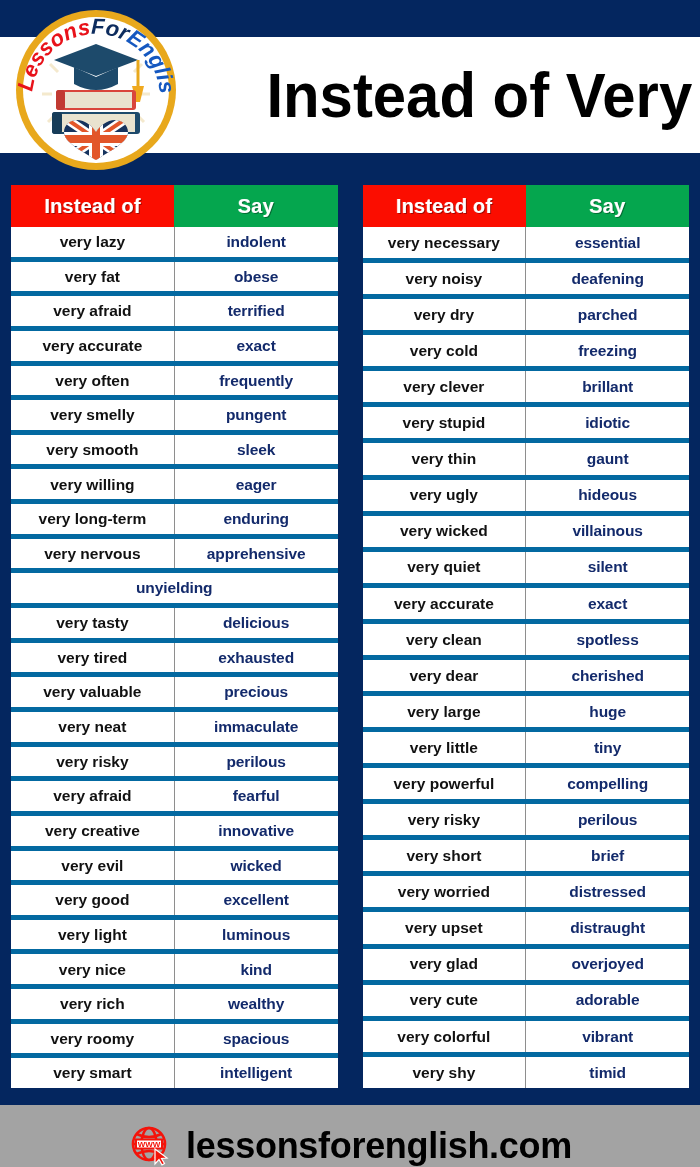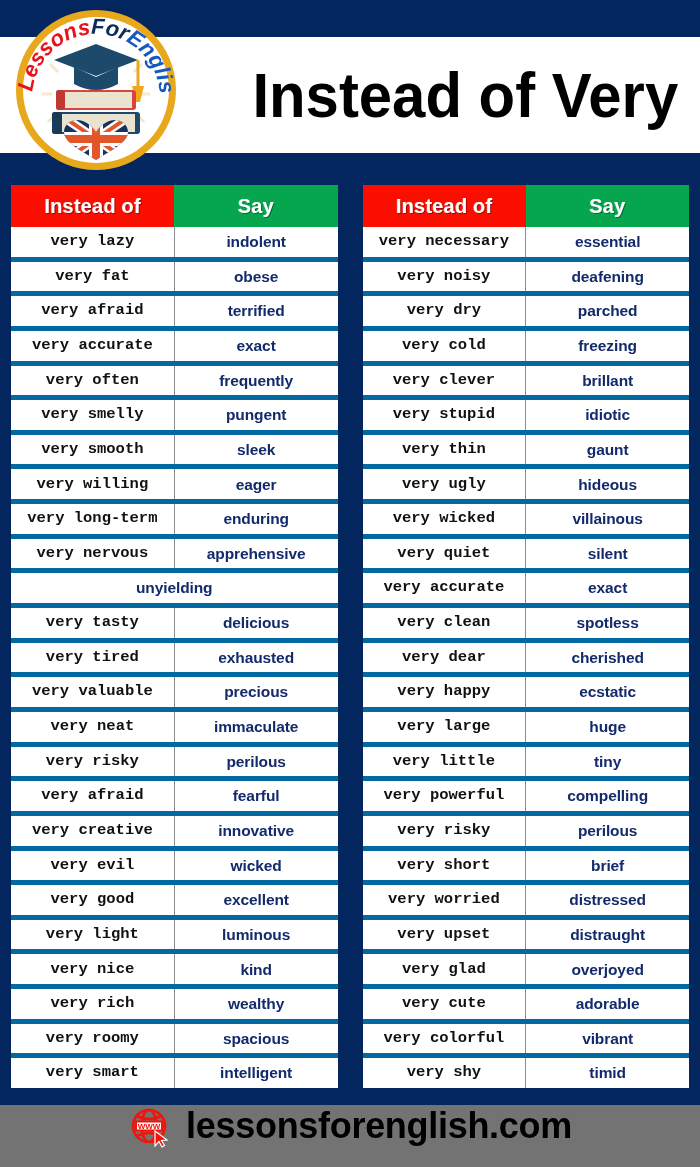--- a/index.html
+++ b/index.html
@@ -19,21 +19,21 @@
   }
   .title-band {
     position:absolute;
     left:0; right:0;
     top:37px;
     height:116px;
     background:#ffffff;
     display:flex;
     align-items:center;
     justify-content:flex-end;
-    padding-right:22px;
+    padding-right:8px;
   }
   .title-text {
     font-family:"Liberation Sans Narrow","Liberation Sans", sans-serif;
     font-size:63px;
     font-weight:bold;
     color:#000000;
     letter-spacing:0px;
     white-space:nowrap;
     transform:scaleX(0.95);
     transform-origin:right center;
@@ -103,39 +103,39 @@
     justify-content:center;
     font-size:15.5px;
     line-height:1;
     white-space:nowrap;
     overflow:hidden;
   }
   .cell.left {
     color:#111111;
     font-weight:600;
     border-right:1px solid #8e8e8e;
-    font-family:Liberation Mono, monospace;
+    font-family:Liberation Sans, sans-serif;
   }
   .cell.right {
     color:#132a6b;
     font-weight:bold;
     font-family:"Liberation Sans", sans-serif;
     letter-spacing:-0.1px;
     text-align:center;
   }
 
   
   .footer {
     position:absolute;
     left:0; bottom:0;
     width:700px;
     height:62px;
-    background:#737373;
-    display:flex;
-    align-items:flex-start;
+    background:#a3a3a3;
+    display:flex;
+    align-items:flex-end;
     justify-content:center;
     gap:14px;
   }
   .footer-url {
     font-family:Liberation Sans, sans-serif;
     font-size:36px;
     font-weight:bold;
     color:#000000;
     letter-spacing:-0.3px;
   }
@@ -380,24 +380,20 @@
         </div>
       <div class="row">
           <div class="cell left">very clean</div>
           <div class="cell right">spotless</div>
         </div>
       <div class="row">
           <div class="cell left">very dear</div>
           <div class="cell right">cherished</div>
         </div>
       <div class="row">
-          <div class="cell left">very happy</div>
-          <div class="cell right">ecstatic</div>
-        </div>
-      <div class="row">
           <div class="cell left">very large</div>
           <div class="cell right">huge</div>
         </div>
       <div class="row">
           <div class="cell left">very little</div>
           <div class="cell right">tiny</div>
         </div>
       <div class="row">
           <div class="cell left">very powerful</div>
           <div class="cell right">compelling</div>

